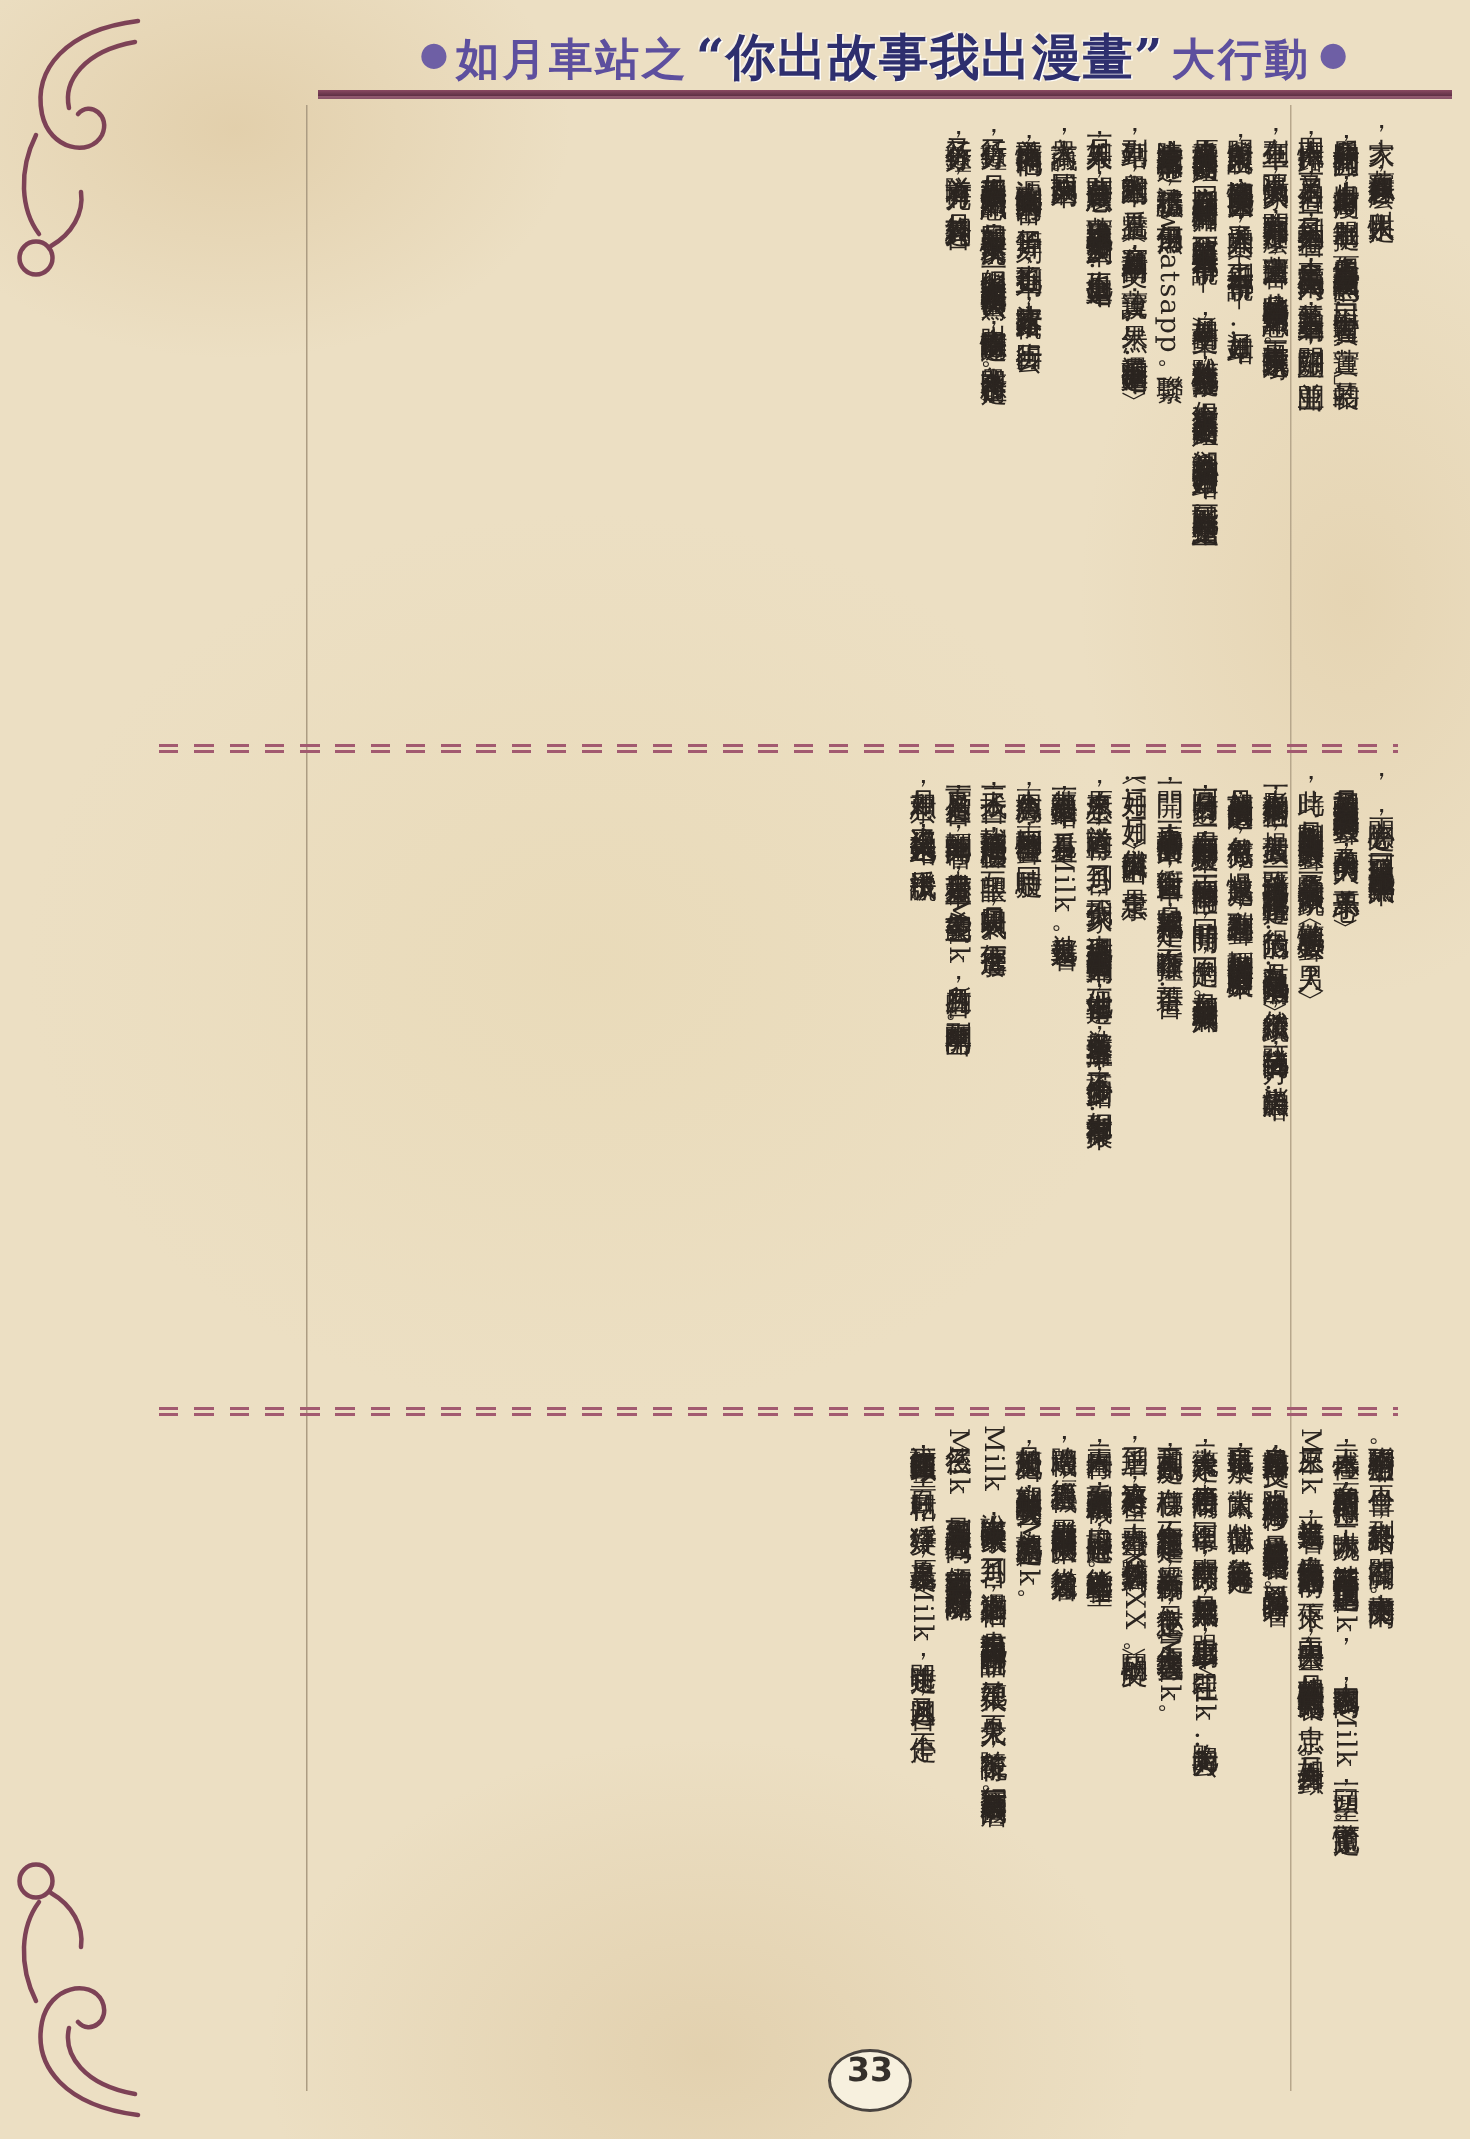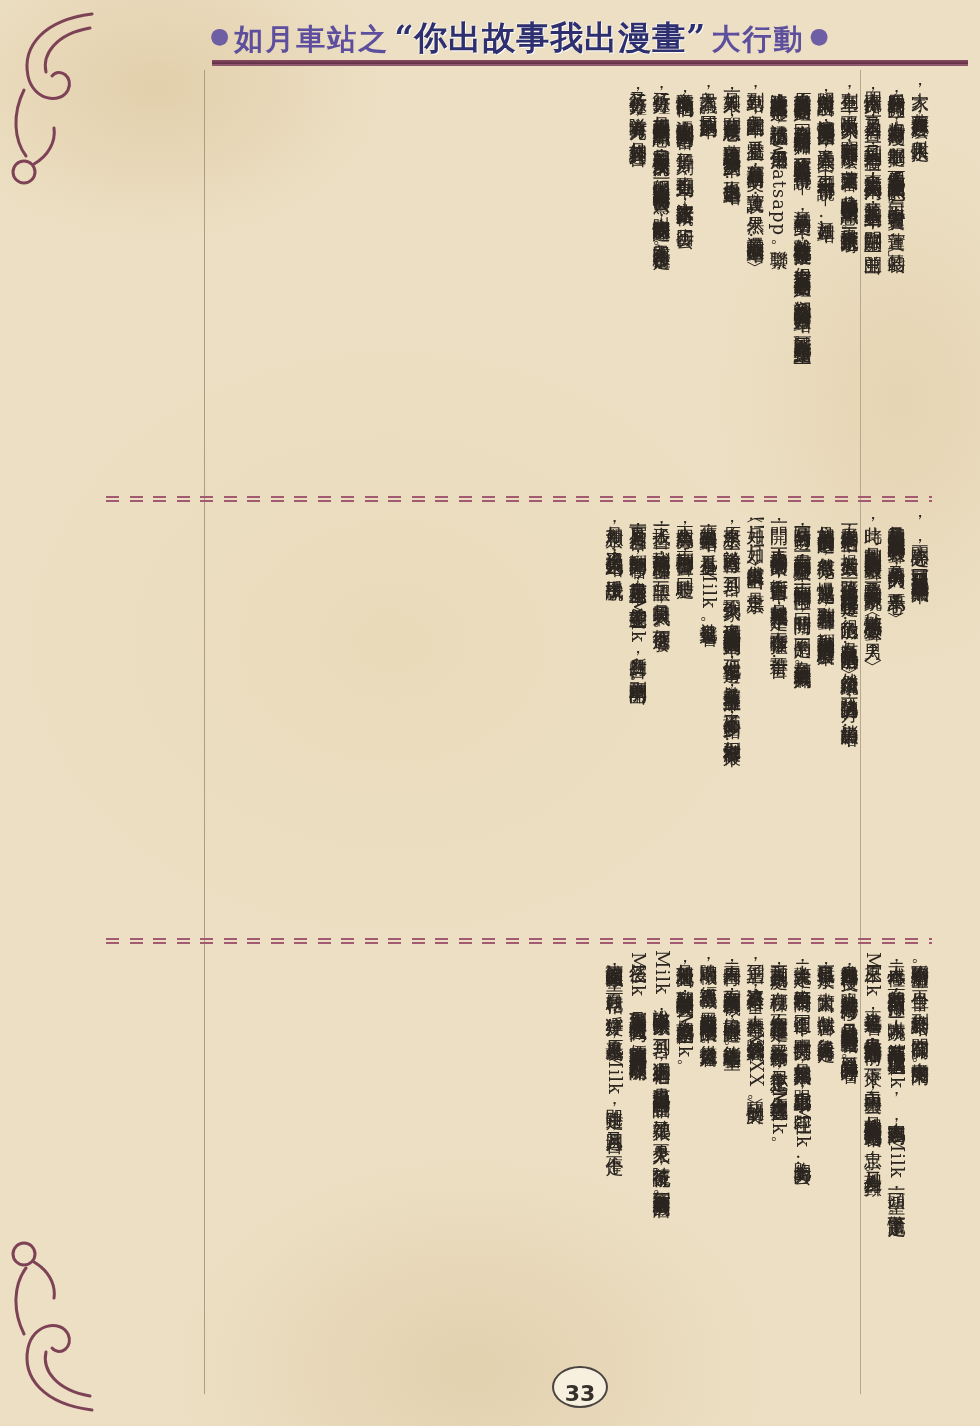--- a/index.html
+++ b/index.html
@@ -11,21 +11,21 @@
     position:absolute;inset:0;
     background:
       radial-gradient(ellipse 320px 220px at 16% 6%, rgba(208,178,128,.35), transparent 70%),
       radial-gradient(ellipse 260px 380px at 92% 28%, rgba(214,188,142,.30), transparent 70%),
       radial-gradient(ellipse 420px 300px at 48% 96%, rgba(202,172,122,.28), transparent 70%),
       radial-gradient(ellipse 500px 400px at 40% 45%, rgba(230,214,176,.5), transparent 75%),
       #ecdfc3;
   }
   .header{
     position:absolute;top:16px;left:210px;width:758px;
-    text-align:left;white-space:nowrap;
+    text-align:center;white-space:nowrap;
   }
   .hdot{color:#6e5fa5;font-size:22px;vertical-align:6px;}
   .htext{color:#5d4f9e;font-size:29px;font-weight:bold;letter-spacing:2px;}
   .hfeature{
     color:#2e2f6e;font-size:33px;font-weight:900;letter-spacing:1px;
     text-shadow:1px 1px 0 rgba(255,255,255,.9), -1px -1px 0 rgba(255,255,255,.5);
   }
   .header-rule{
     position:absolute;top:60px;left:212px;width:756px;height:4px;
     background:linear-gradient(#8a4a62,#5e2f44);
@@ -45,21 +45,21 @@
   .sep-1{top:496px;} .sep-2{top:938px;}
   .sep .dashrow{
     height:2px;margin-bottom:2px;
     background:repeating-linear-gradient(90deg,#a25a70 0 13px, transparent 13px 23.5px);
   }
   .vrule{position:absolute;top:70px;height:1324px;width:1px;background:#ac9c82;}
   .vrule-left{left:204px;} .vrule-right{left:860px;background:#b7a78c;}
   .page-badge{
     position:absolute;left:552px;top:1366px;width:52px;height:38px;
     border:2px solid #4a4440;border-radius:50%;
-    background:#f7f0de;display:flex;align-items:flex-end;justify-content:center;
+    background:#f7f0de;display:flex;align-items:flex-start;justify-content:center;
     font-size:22px;font-weight:bold;color:#35302b;
     font-family:"DejaVu Sans", sans-serif;
   }
   .ornament{position:absolute;color:#7d4256;}
   .orn-top{left:4px;top:6px;}
   .orn-bottom{left:4px;top:1238px;}
   svg.flourish{display:block;}
 </style>
 </head>
 <body>

